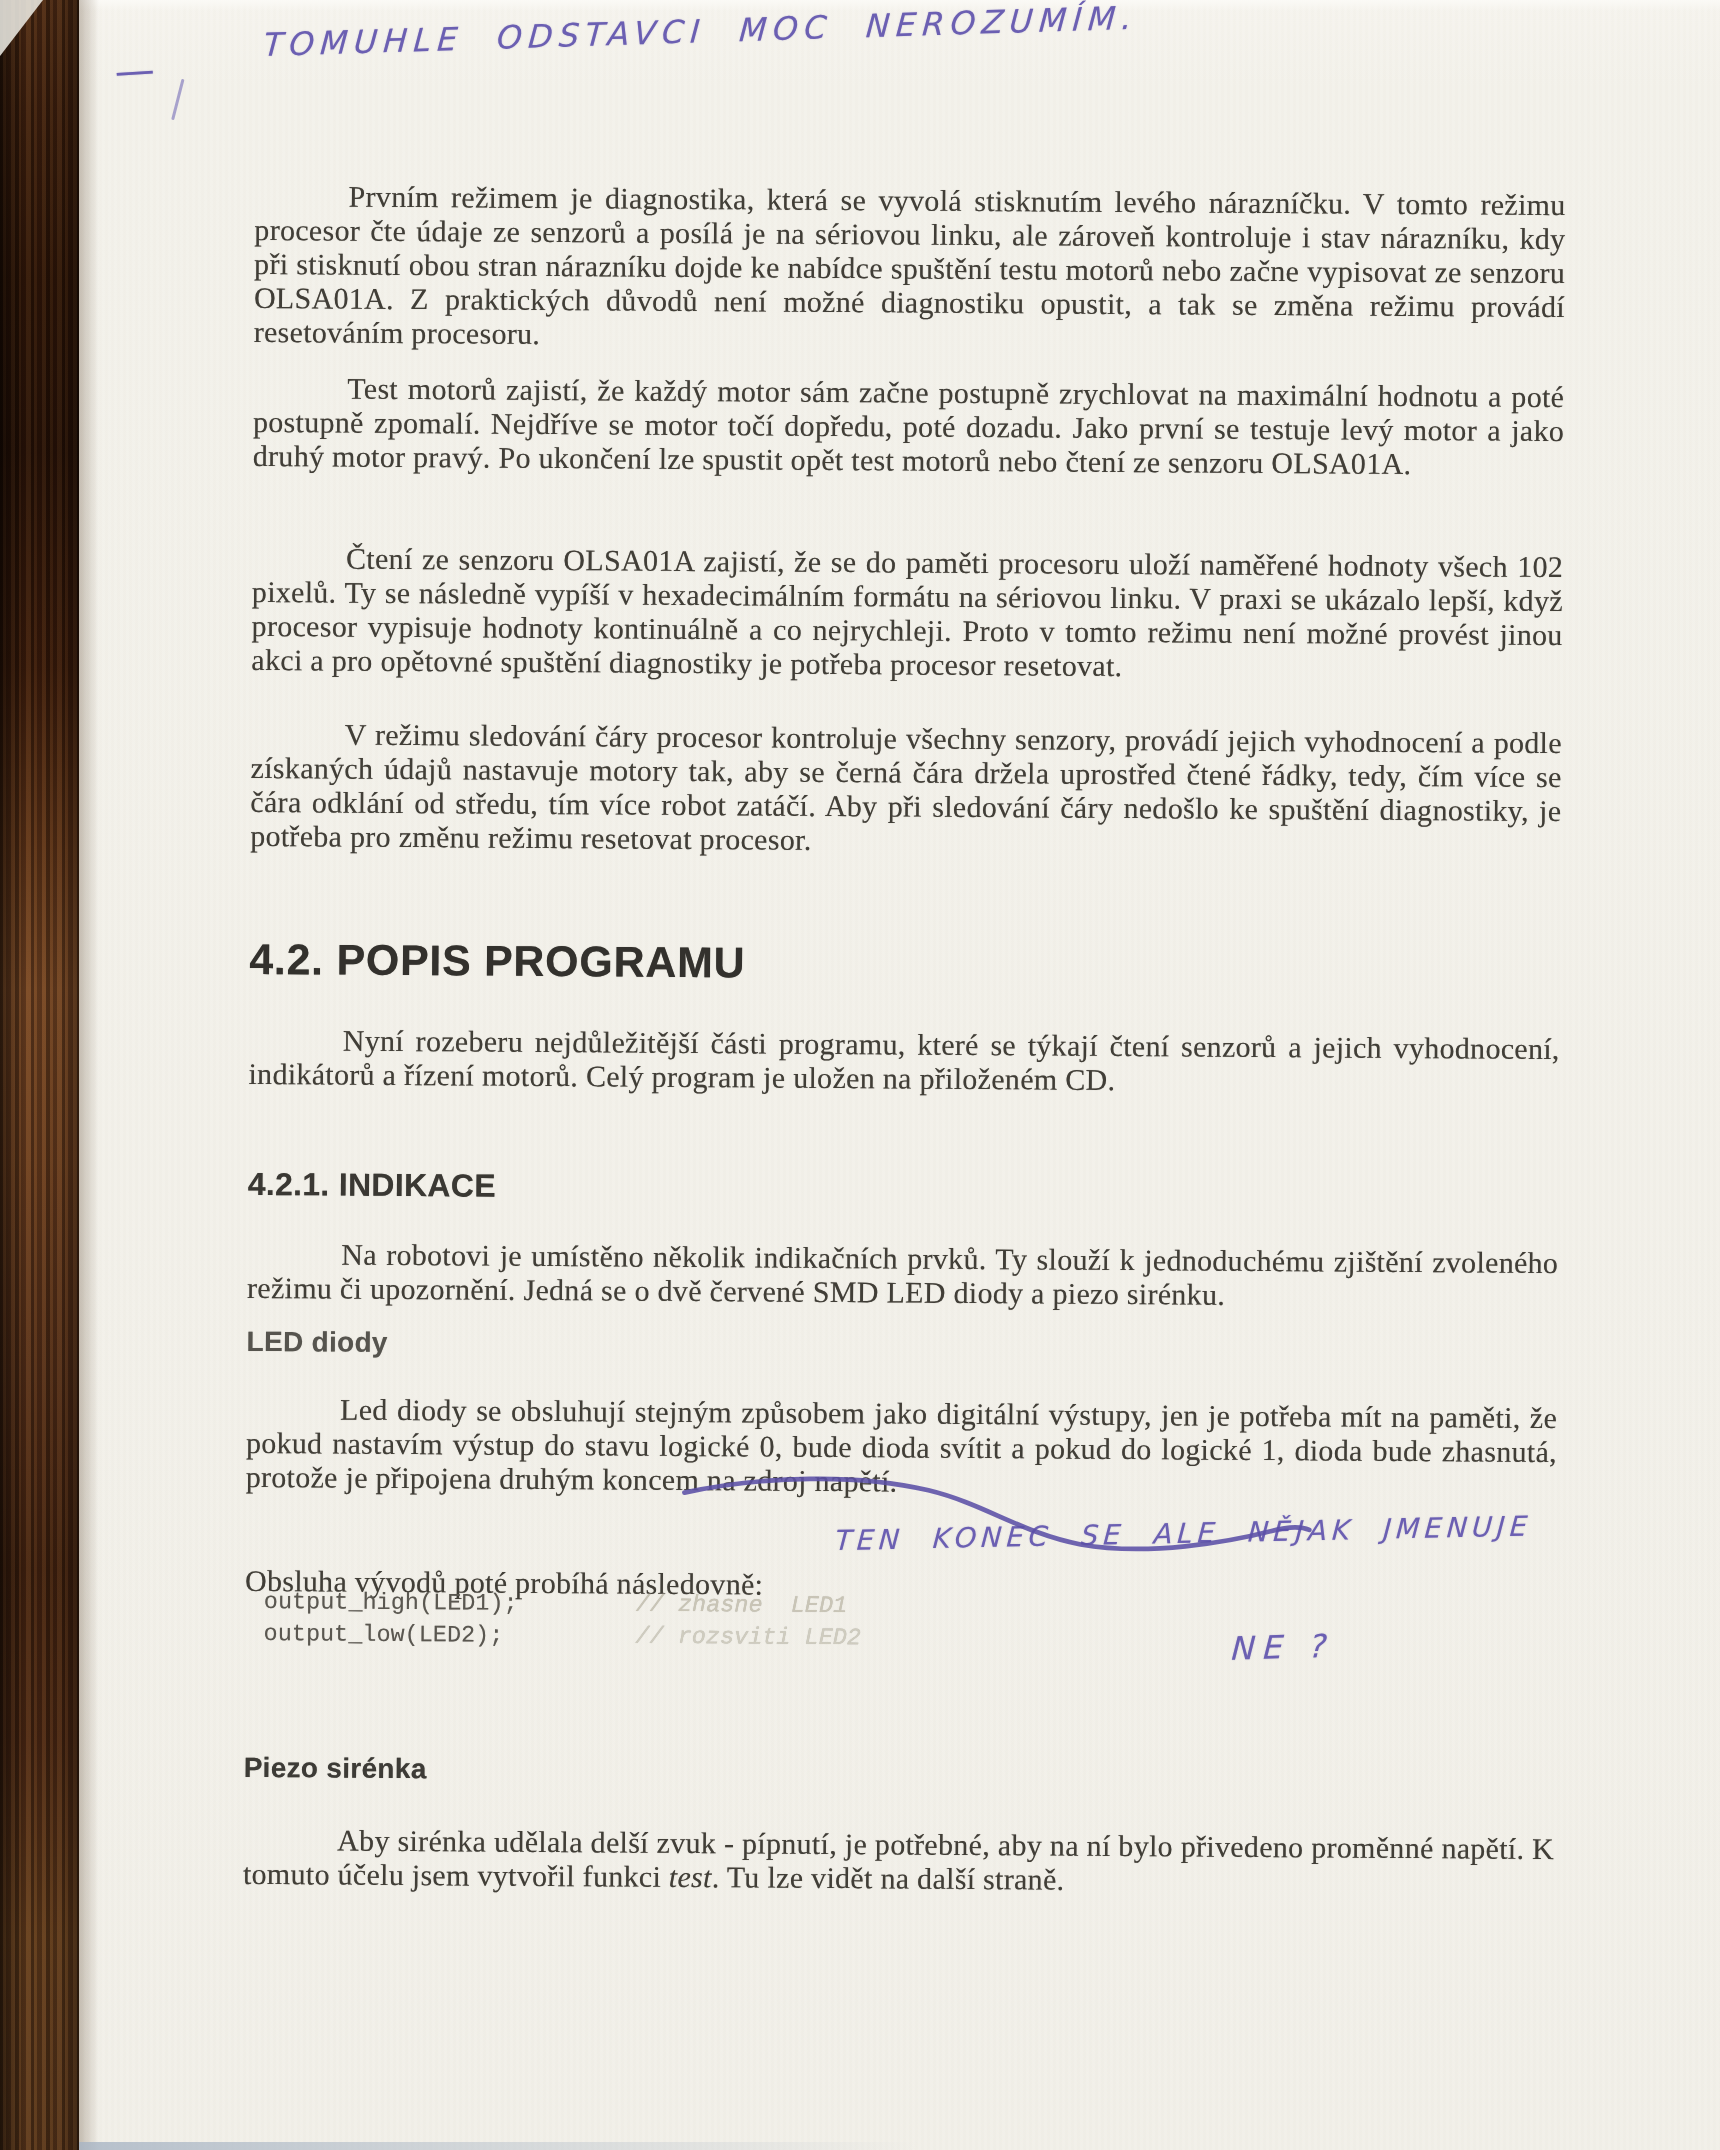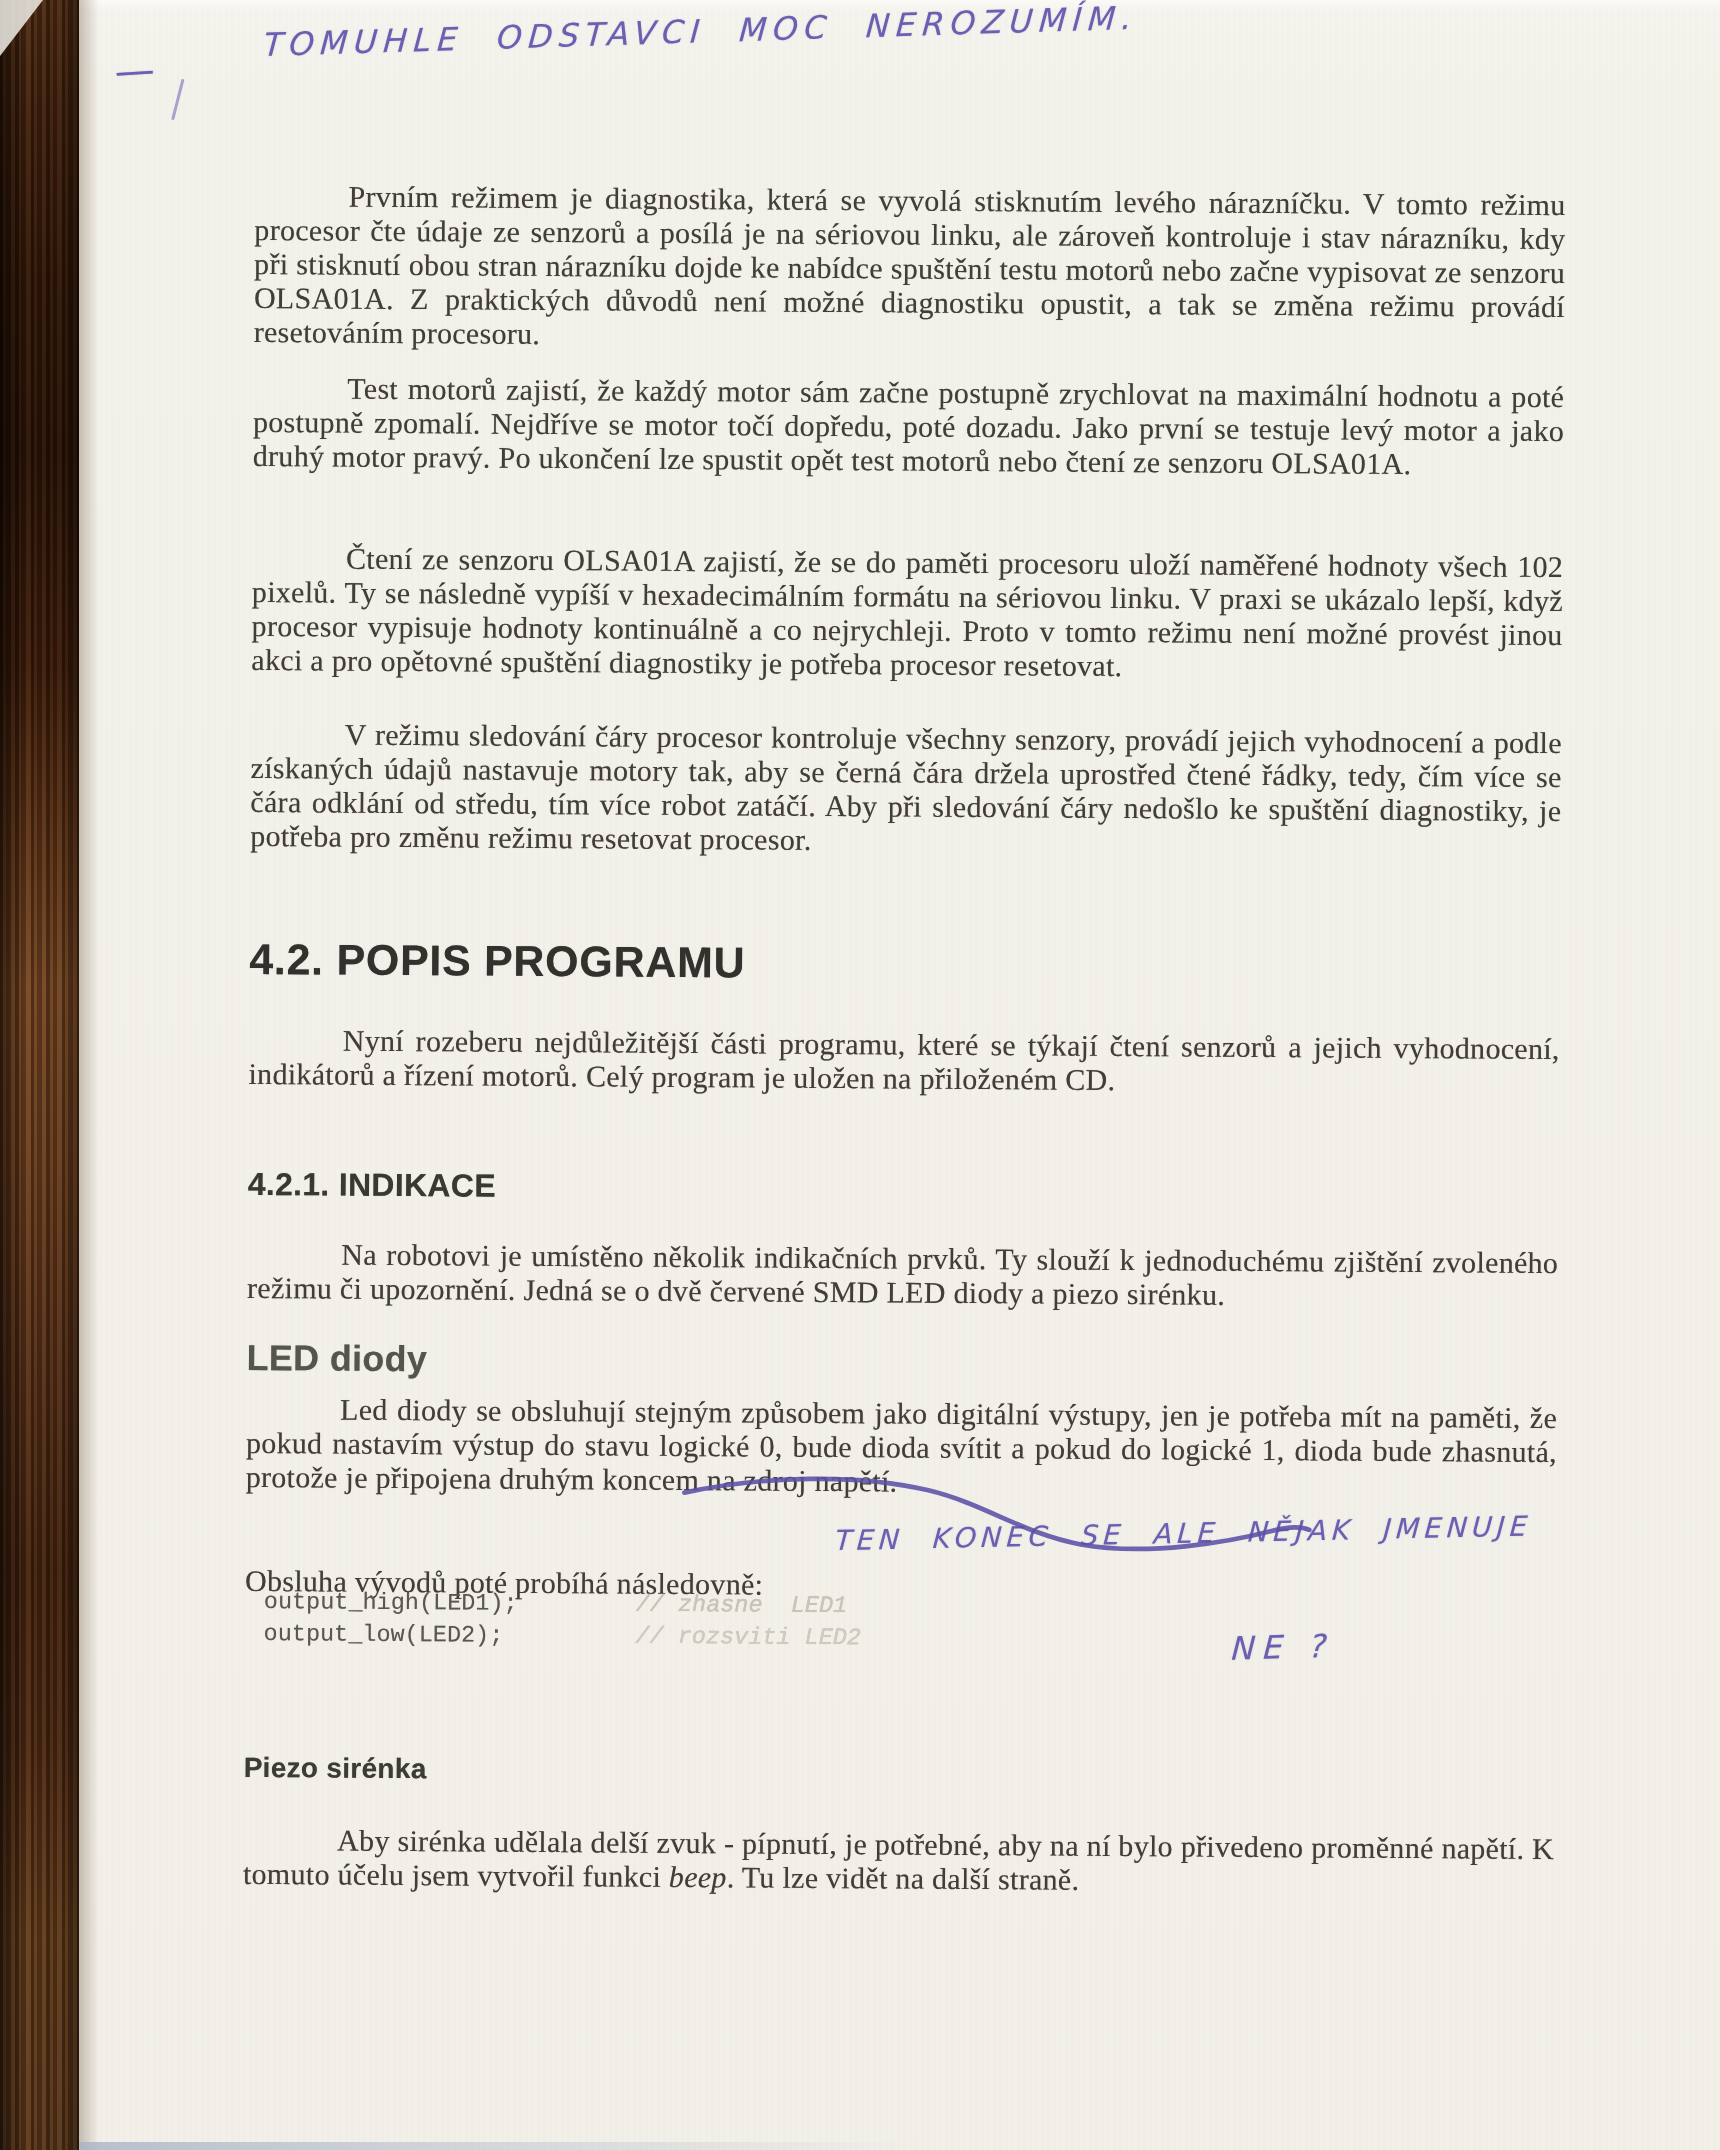--- a/index.html
+++ b/index.html
@@ -47,21 +47,21 @@
   }
   .h-sub{
     position:absolute;left:255px;
     font-family:"Liberation Sans", sans-serif;font-weight:bold;
     font-size:32px;color:#3a3833;letter-spacing:0.3px;
     text-shadow:0 0 0.7px rgba(45,43,38,.55);
   }
   .h-small{
     position:absolute;left:255px;
     font-family:"Liberation Sans", sans-serif;font-weight:bold;
-    font-size:36px;color:#56544e;letter-spacing:0.3px;
+    font-size:28px;color:#56544e;letter-spacing:0.3px;
     text-shadow:0 0 0.7px rgba(70,68,62,.5);
   }
   .code{
     position:absolute;left:274px;
     font-family:"Liberation Mono", monospace;
     font-size:23.5px;line-height:32px;color:#5a5750;white-space:pre;
     text-shadow:0 0 0.7px rgba(90,87,80,.4);
   }
   .code .cmt{color:#c9c5b6;font-style:italic;}
   .code .cmt2{color:#cfccbf;font-style:italic;}
@@ -122,21 +122,21 @@
   </p>
 
   <p class="para" style="top:1534px">Obsluha vývodů poté probíhá následovně:</p>
 
   <div class="code" style="top:1586px"><span>output_high(LED1);</span><span class="cmt" style="margin-left:118px">// zhasne  LED1</span>
 <span>output_low(LED2);</span><span class="cmt2" style="margin-left:132px">// rozsviti LED2</span></div>
 
   <h4 class="h-sub" style="top:1715px;font-size:28px;color:#3d3b36">Piezo sirénka</h4>
 
   <p class="para indent" style="top:1793px">
-    <span>Aby sirénka udělala delší zvuk - pípnutí, je potřebné, aby na ní bylo přivedeno proměnné napětí. K tomuto účelu jsem vytvořil funkci </span><span class="em">beep</span><span>. Tu lze vidět na další straně.</span>
+    <span>Aby sirénka udělala delší zvuk - pípnutí, je potřebné, aby na ní bylo přivedeno proměnné napětí. K tomuto účelu jsem vytvořil funkci </span><span class="em">test</span><span>. Tu lze vidět na další straně.</span>
   </p>
 
   <div class="hand hand-side1">TEN KONEC SE ALE NĚJAK JMENUJE</div>
   <div class="hand hand-side2">NE ?</div>
 
   <svg class="pen-svg" width="1721" height="2151" viewBox="0 0 2560 3200">
     <path d="M1032 2216 C1150 2190 1290 2186 1395 2210 C1480 2230 1532 2272 1622 2289 C1722 2306 1842 2284 1906 2267 C1932 2260 1950 2260 1962 2265" fill="none" stroke="#5b50a6" stroke-width="7" stroke-linecap="round" opacity="0.88"></path>
   </svg>
 
 </div>

